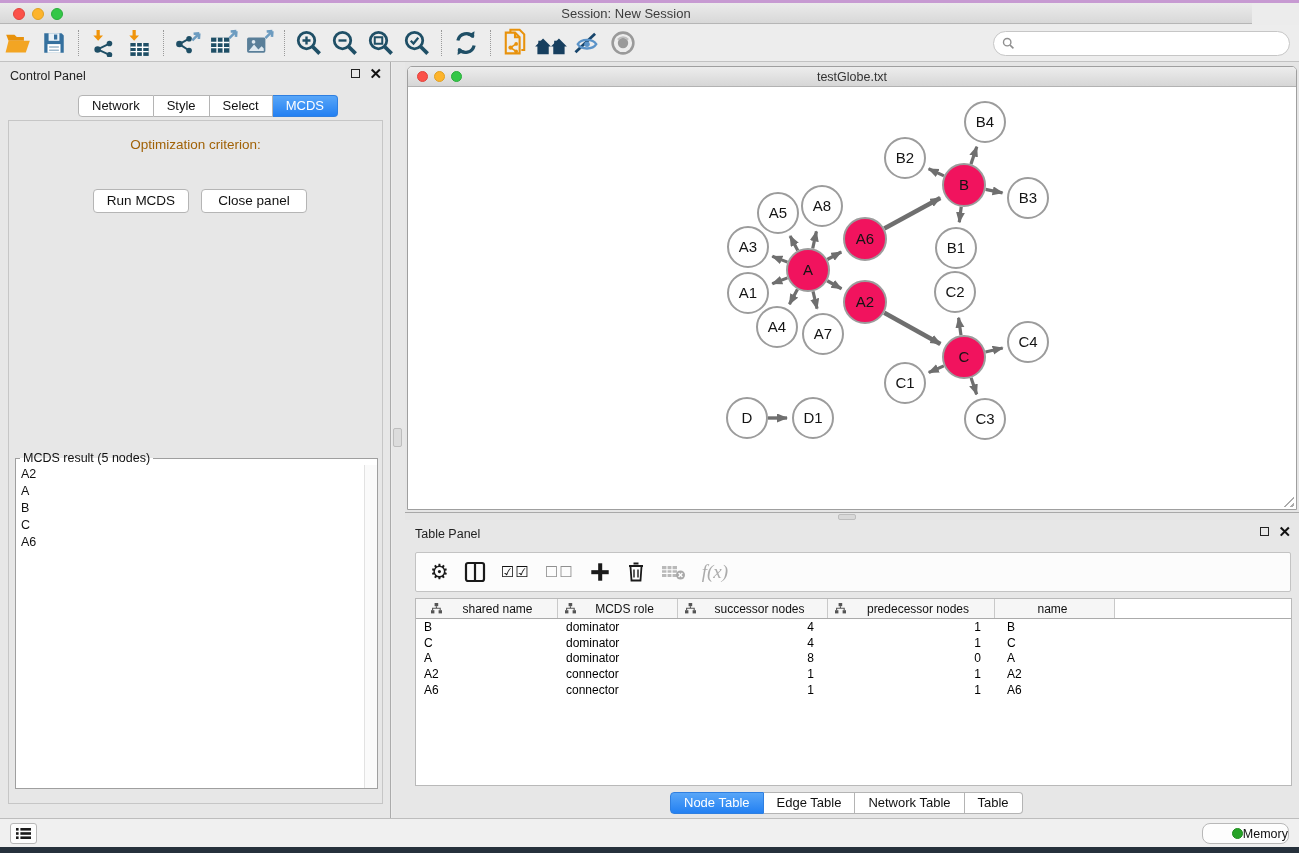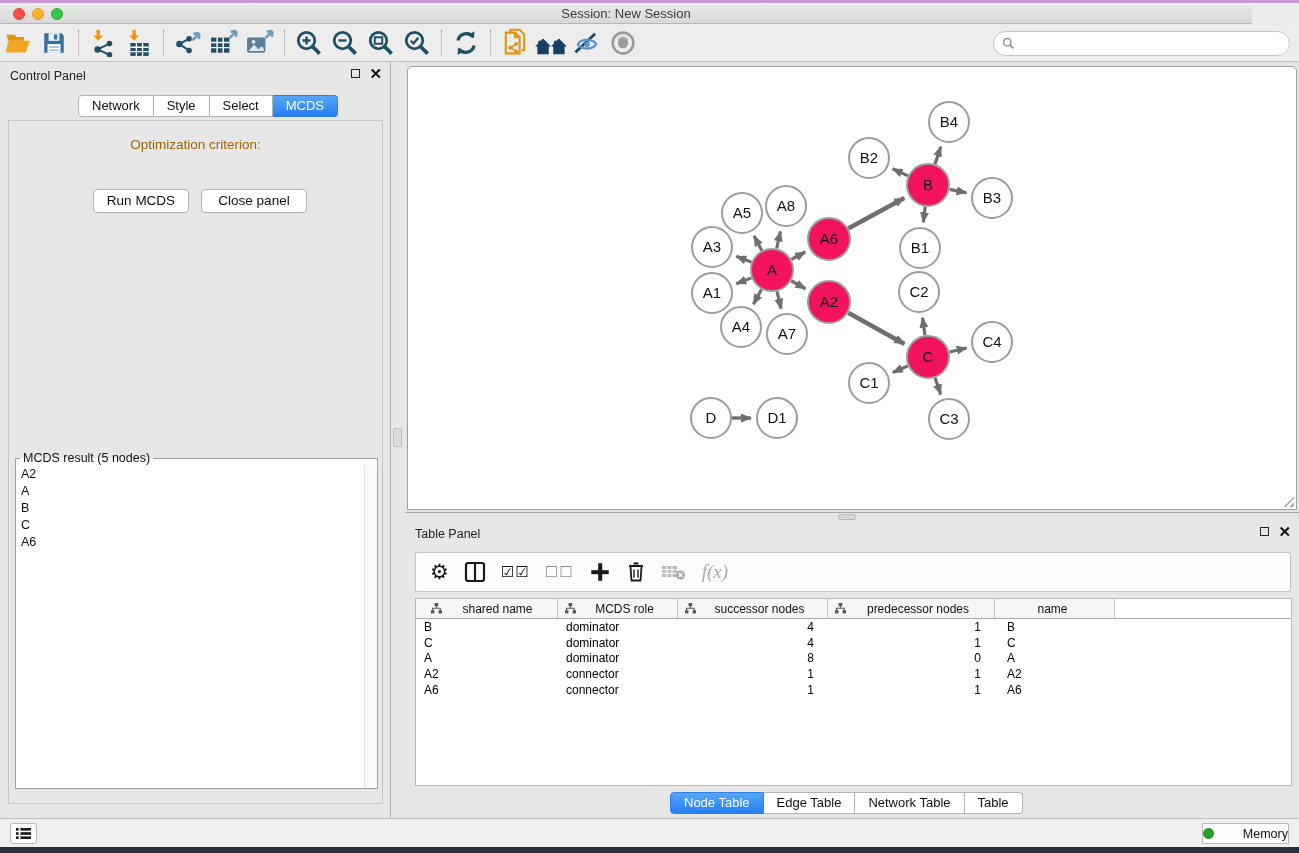--- a/index.html
+++ b/index.html
@@ -81,21 +81,21 @@
   
   .right-col { position:absolute; left:405px; top:0; width:894px; height:756px; background:#e5e5e5; }
   .net-zone { position:absolute; left:0; top:0; width:894px; height:450px; }
   .net-window { position:absolute; left:2px; top:4px; width:890px; height:444px;
     border:1px solid #9f9f9f; border-radius:5px 5px 0 0; background:#fff; }
   .net-titlebar { position:absolute; left:0; top:0; width:100%; height:20px;
     background:linear-gradient(#ededed,#d6d6d6); border-bottom:1px solid #b2b2b2; border-radius:4px 4px 0 0; }
   .net-lights { position:absolute; left:9px; top:4px; display:flex; gap:6px; }
   .net-lights .light { width:11px; height:11px; }
   .net-title { position:absolute; left:0; right:0; top:3px; text-align:center; font-size:12.5px; color:#333; }
-  .net-canvas { position:absolute; left:0; top:20px; width:888px; height:422px; background:#fff; }
+  .net-canvas { position:absolute; left:0; top:20px; width:888px; height:422px; background:#fff;padding-left:36px; }
   .resize-grip { position:absolute; right:2px; bottom:2px; width:14px; height:14px;
     background:repeating-linear-gradient(135deg, transparent 0 3px, #ababab 3px 4.6px);
     clip-path:polygon(100% 0, 100% 100%, 0 100%); }
 
   .h-divider { position:absolute; left:0; top:450px; width:894px; height:8px; background:#e5e5e5;
     border-top:1px solid #a8a8a8; }
   .h-handle { position:absolute; left:433px; top:1px; width:18px; height:6px;
     background:#d8d8d8; border:1px solid #bdbdbd; border-radius:2px; }
 
   
@@ -125,21 +125,21 @@
 
   .tp-tabs { left:265px; top:272px; }
   .tp-tabs .tab { font-size:13px; }
 
   
   .statusbar { position:absolute; left:0; top:818px; width:1299px; height:29px;
     background:#f0f0f0; border-top:1px solid #bdbdbd; }
   .list-btn { position:absolute; left:10px; top:4px; width:27px; height:21px; background:#fdfdfd;
     border:1px solid #b8b8b8; border-radius:3px; display:flex; align-items:center; justify-content:center; }
   .memory-btn { position:absolute; right:10px; top:4px; width:87px; height:21px; background:#fdfdfd;
-    border:1px solid #b8b8b8; border-radius:1px; display:flex; align-items:center; justify-content:space-between; }
+    border:1px solid #b8b8b8; border-radius:8px; display:flex; align-items:center; justify-content:flex-end; }
   .mem-dot { width:11px; height:11px; border-radius:50%; background:#27a327; border:1px solid #1d8c1d; }
   .memory-btn span { font-size:12.5px; color:#111; }
 </style>
 </head>
 <body>
 
 <div class="strip-top"></div>
 
 <div class="titlebar">
   <div class="lights">
@@ -326,20 +326,28 @@
   </div>
 
   <div class="v-divider">
     <span class="v-handle"></span>
   </div>
 
   <div class="right-col">
 
     <div class="net-zone">
       <div class="net-window">
+        <div class="net-titlebar">
+          <div class="net-lights">
+            <span class="light red"></span>
+            <span class="light yellow"></span>
+            <span class="light green"></span>
+          </div>
+          <div class="net-title">testGlobe.txt</div>
+        </div>
         <div class="net-canvas">
           <svg id="graph" width="888" height="422" viewBox="0 0 888 422">
               <defs>
                 <marker id="arrow" markerUnits="userSpaceOnUse" markerWidth="12" markerHeight="10" refX="10" refY="4.5" orient="auto">
                   <path d="M0,0 L11,4.5 L0,9 Z" fill="#6f6f6f"></path>
                 </marker>
               </defs>
               <line x1="353.7535784776823" y1="163.53179910759638" x2="346.10940725364816" y2="149.00787378193155" stroke="#6f6f6f" stroke-width="3.2" marker-end="url(#arrow)"></line>
               <line x1="368.7013313337195" y1="161.50819961728223" x2="372.44388115105875" y2="144.3994004523028" stroke="#6f6f6f" stroke-width="3.2" marker-end="url(#arrow)"></line>
               <line x1="343.4575854193549" y1="175.12540774408606" x2="328.2773990498533" y2="169.30633630244375" stroke="#6f6f6f" stroke-width="3.2" marker-end="url(#arrow)"></line>

